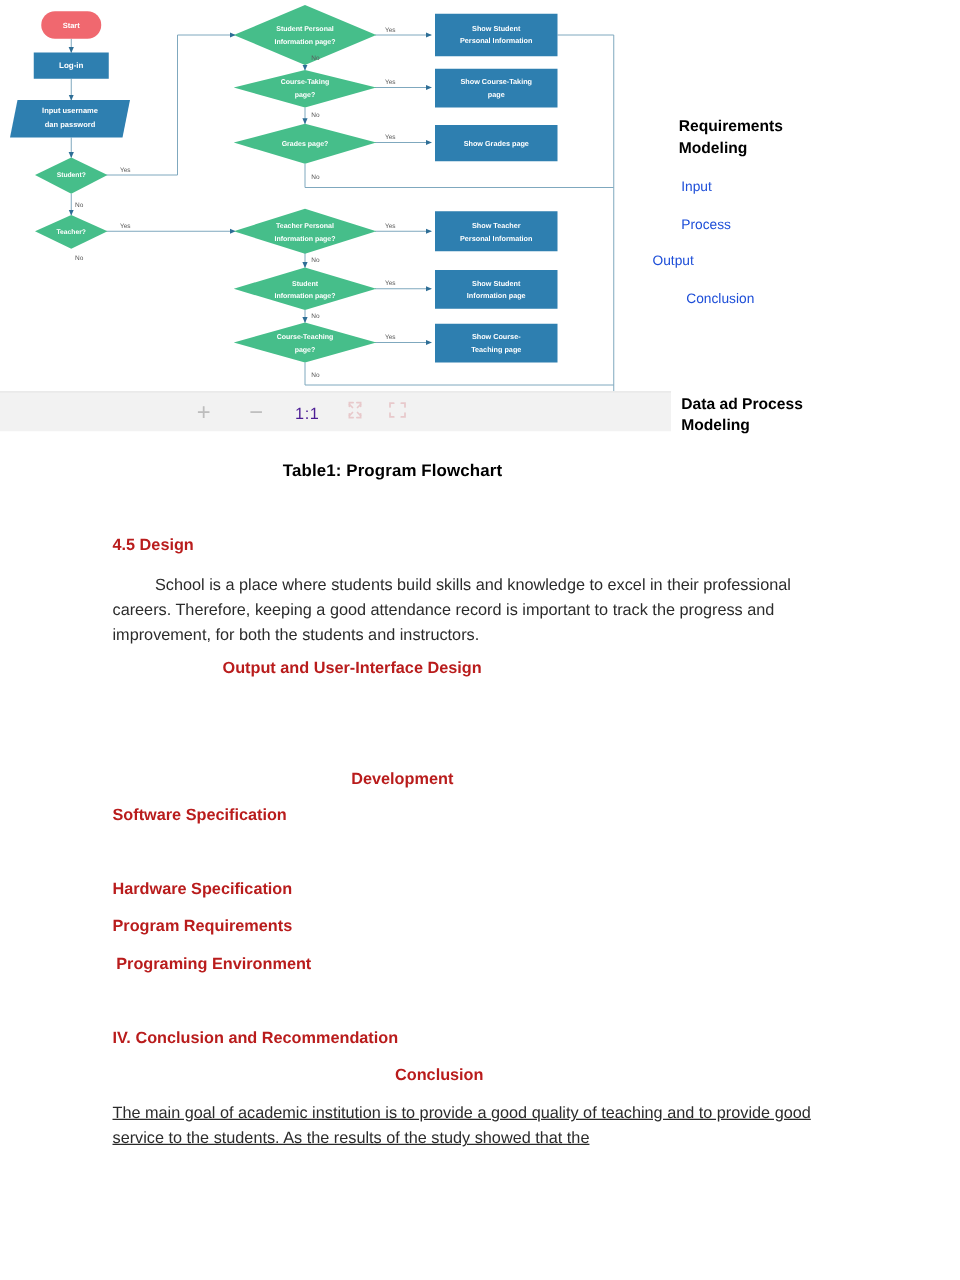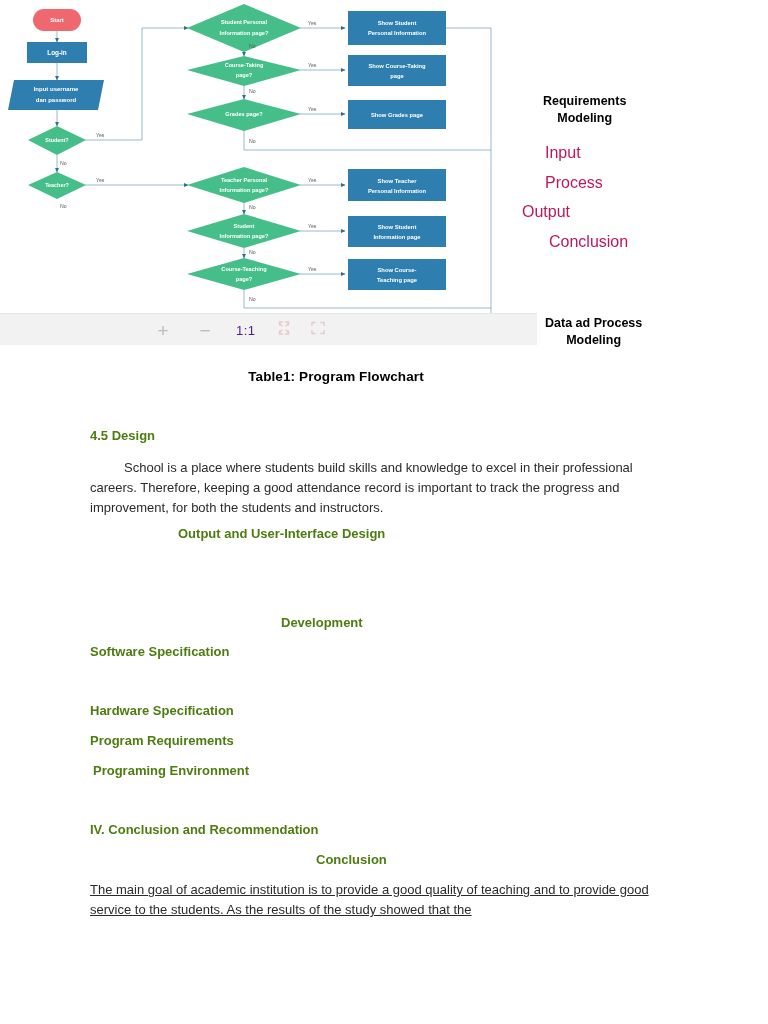--- a/index.html
+++ b/index.html
@@ -44,33 +44,32 @@
     width:26px;height:26px; user-select:none;
   }
   .tb-ratio{
     color:#4c1d95; font-size:13px; letter-spacing:.5px;
     font-family:"Liberation Sans", sans-serif;
   }
   .tb-icon{width:16px;height:16px;opacity:.55;}
 
   
   .side-note{position:absolute; font-family:"Liberation Sans", sans-serif;}
-  .side-head{font-weight:bold; font-size:12.5px; color:#000; line-height:1.32;text-align:center;}
-  .side-item{font-size:16px; color:#be185d;}
+  .side-head{font-weight:bold; font-size:12.5px; color:#000; line-height:1.32;}
+  .side-item{font-size:11px; color:#1d4ed8;}
 
   
   .doc{position:absolute;left:0;top:0;width:768px;}
   .caption{
     position:absolute; top:369px; left:0; width:628px;
     text-align:center; font-weight:bold; font-size:13.5px; color:#000;
     letter-spacing:.1px;
-    padding-left:22px;
   }
   .blk{position:absolute; font-family:"Liberation Sans", sans-serif;}
-  .h-bold{font-weight:bold;font-size:13px;color:#4d7c0f;}
+  .h-bold{font-weight:bold;font-size:13px;color:#b91c1c;}
   .para{
     font-size:13px;color:#2b2b2b;line-height:1.55;width:580px;
   }
   .para .indent{display:inline-block;width:34px;}
 </style>
 </head>
 <body>
 
 <div id="flow-viewer">
 

